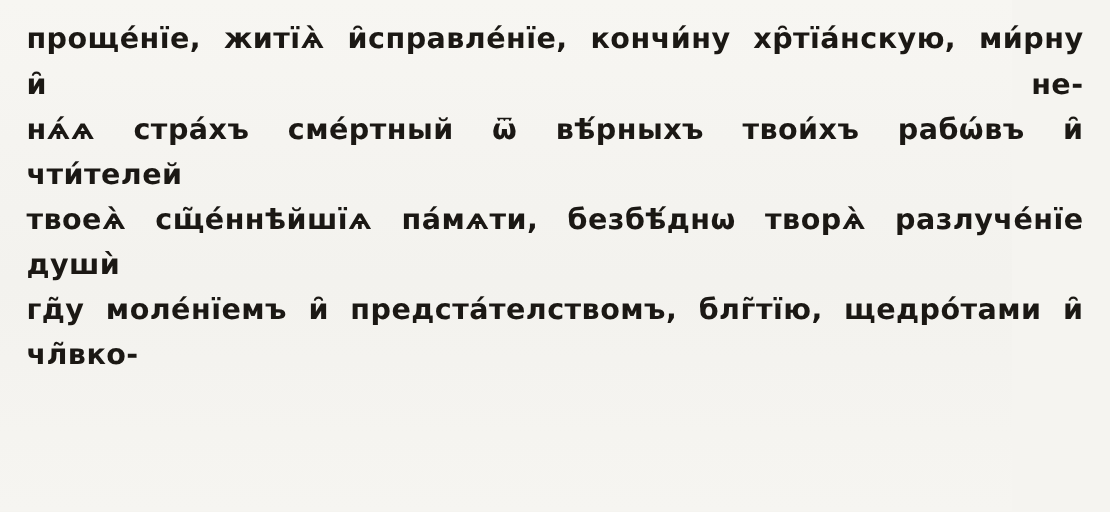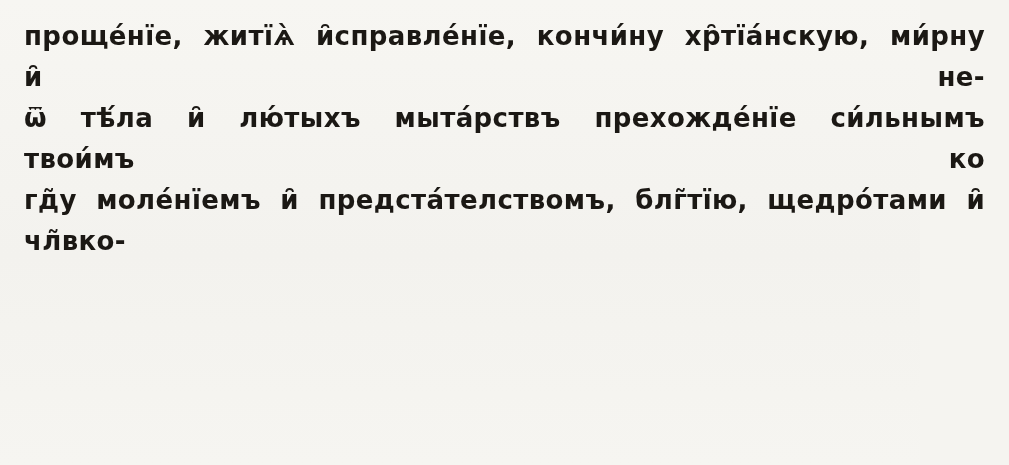--- a/index.html
+++ b/index.html
@@ -37,17 +37,18 @@
     white-space: normal;
     text-rendering: optimizeLegibility;
   }
 </style>
 </head>
 <body>
 
 <div class="page">
   <div class="textblock">
     <div class="line">проще́нїе, житїѧ̀ и̑справле́нїе, кончи́ну хр̑тїа́нскую, ми́рну и̑ не-</div>
-    <div class="line">ѿ тѣ́ла и̑ лю́тыхъ мыта́рствъ прехожде́нїе си́льнымъ твои́мъ ко</div>
+    <div class="line">нѧ́ѧ стра́хъ сме́ртный ѿ вѣ́рныхъ твои́хъ рабѡ́въ и̑ чти́телей</div>
+    <div class="line">твоеѧ̀ сщ̃е́ннѣйшїѧ па́мѧти, безбѣ́днѡ творѧ̀ разлуче́нїе душѝ</div>
     <div class="line">гд̃у моле́нїемъ и̑ предста́телствомъ, блг̃тїю, щедро́тами и̑ чл̃вко-</div>
 
   </div>
 </div>
 
 </body></html>

